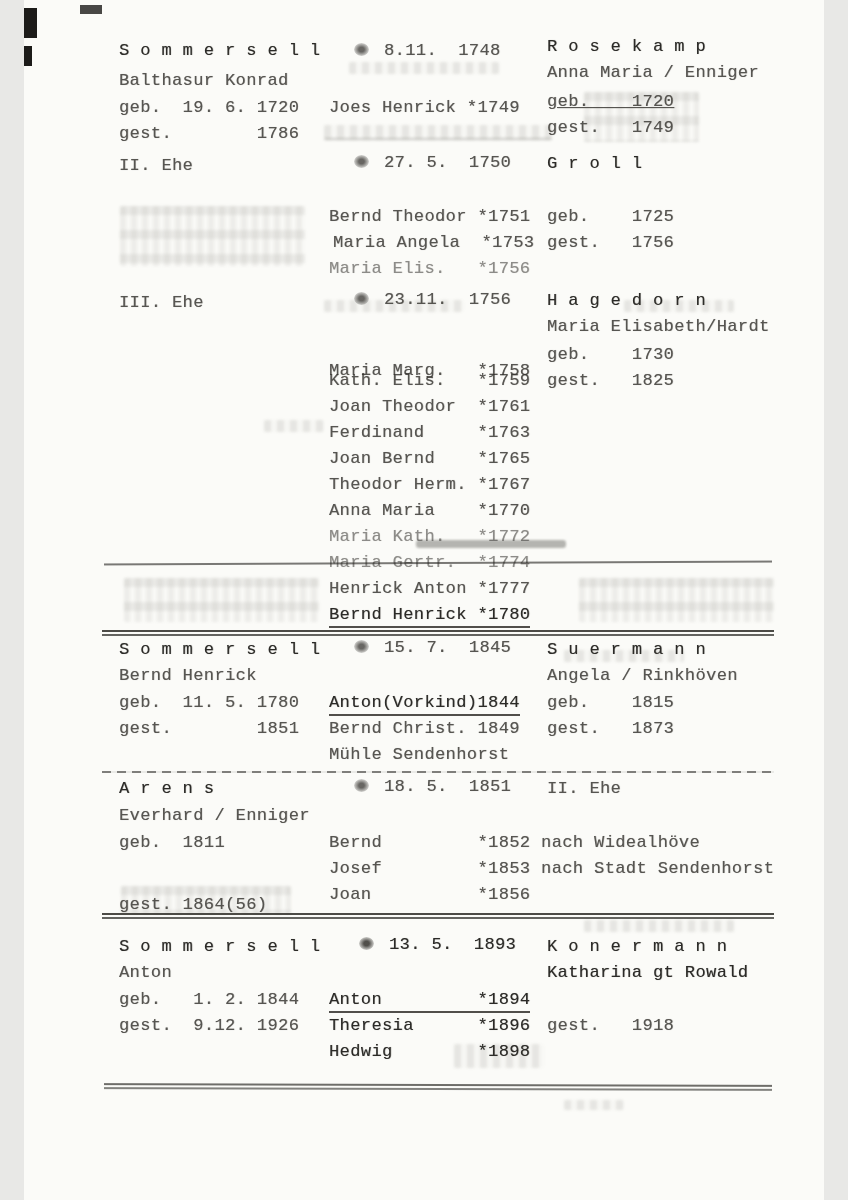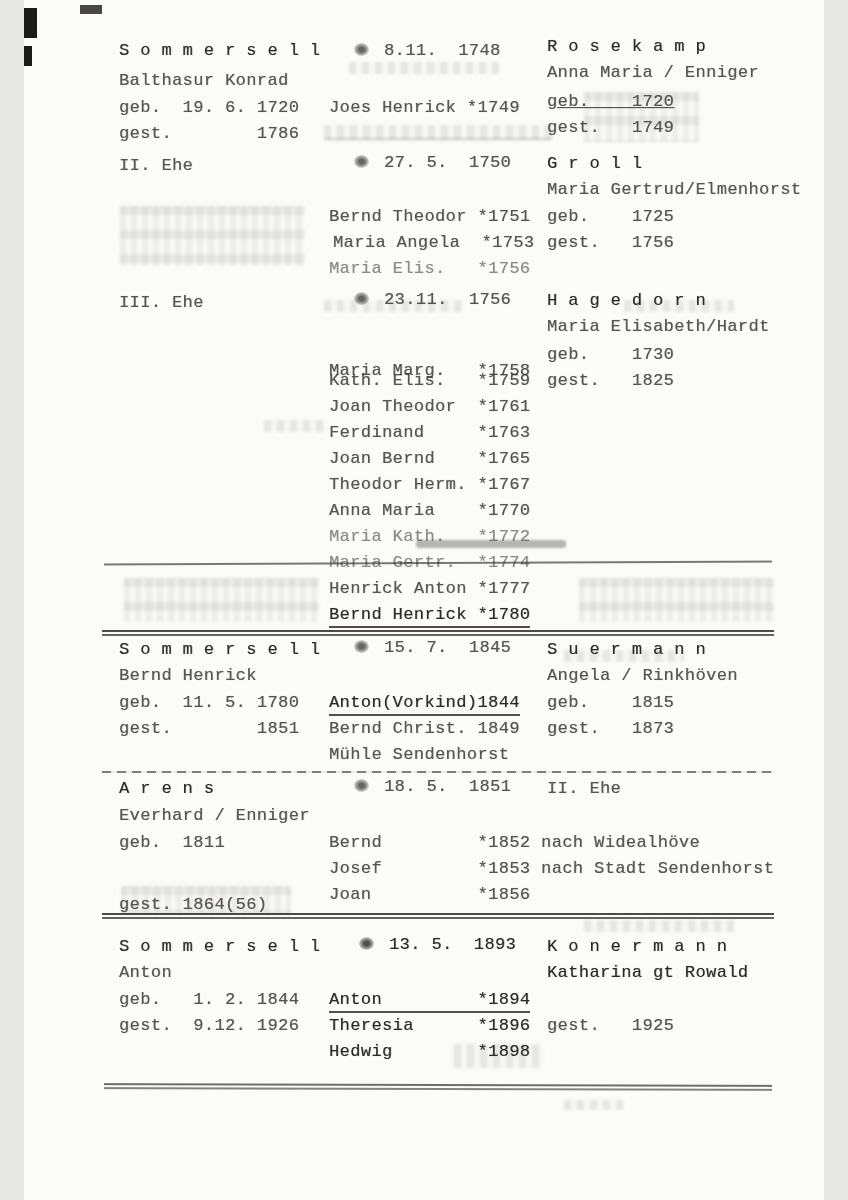--- a/index.html
+++ b/index.html
@@ -61,21 +61,20 @@
   <div class="ln md" style="left:305px;top:99px;">Joes Henrick *1749</div>
   <div class="ln md" style="left:523px;top:93px;text-decoration:underline;">geb.    1720</div>
 
   <div class="ln md" style="left:95px;top:125px;">gest.        1786</div>
   <div class="ln md" style="left:523px;top:119px;">gest.   1749</div>
   <div class="ghost ghost-ul" style="left:300px;top:125px;width:228px;height:13px;"></div>
 
   <div class="ln md" style="left:95px;top:157px;">II. Ehe</div>
   <div class="ln md" style="left:330px;top:154px;"><span class="oo"></span><span>27. 5.  1750</span></div>
   <div class="ln dk" style="left:523px;top:155px;">G r o l l</div>
-  <div class="ln md" style="left:523px;top:181px;">Maria Gertrud/Elmenhorst</div>
 
   <div class="ln md" style="left:305px;top:208px;">Bernd Theodor *1751</div>
   <div class="ln md" style="left:523px;top:208px;">geb.    1725</div>
   <div class="ln md" style="left:309px;top:234px;">Maria Angela  *1753</div>
   <div class="ln md" style="left:523px;top:234px;">gest.   1756</div>
   <div class="ln lt" style="left:305px;top:260px;">Maria Elis.   *1756</div>
 
   <div class="ln md" style="left:95px;top:294px;">III. Ehe</div>
   <div class="ln md" style="left:330px;top:291px;"><span class="oo"></span><span>23.11.  1756</span></div>
   <div class="ln dk" style="left:523px;top:292px;">H a g e d o r n</div>
@@ -143,21 +142,21 @@
   <div class="ln dk" style="left:523px;top:938px;">K o n e r m a n n</div>
 
   <div class="ln md" style="left:95px;top:964px;">Anton</div>
   <div class="ln dk" style="left:523px;top:964px;">Katharina gt Rowald</div>
 
   <div class="ln md" style="left:95px;top:991px;">geb.   1. 2. 1844</div>
   <div class="ln dk" style="left:305px;top:991px;"><span class="ul">Anton         *1894</span></div>
 
   <div class="ln md" style="left:95px;top:1017px;">gest.  9.12. 1926</div>
   <div class="ln dk" style="left:305px;top:1017px;">Theresia      *1896</div>
-  <div class="ln md" style="left:523px;top:1017px;">gest.   1925</div>
+  <div class="ln md" style="left:523px;top:1017px;">gest.   1918</div>
 
   <div class="ln dk" style="left:305px;top:1043px;">Hedwig        *1898</div>
 
   <div class="rule2" style="left:80px;top:1084px;width:668px;transform:rotate(.15deg);opacity:.8;">
       <i></i>
       <i class="b"></i>
     </div>
 
   <div class="ghost" style="left:325px;top:62px;width:150px;height:12px;"></div>
   <div class="ghost rows" style="left:560px;top:92px;width:115px;height:50px;"></div>

